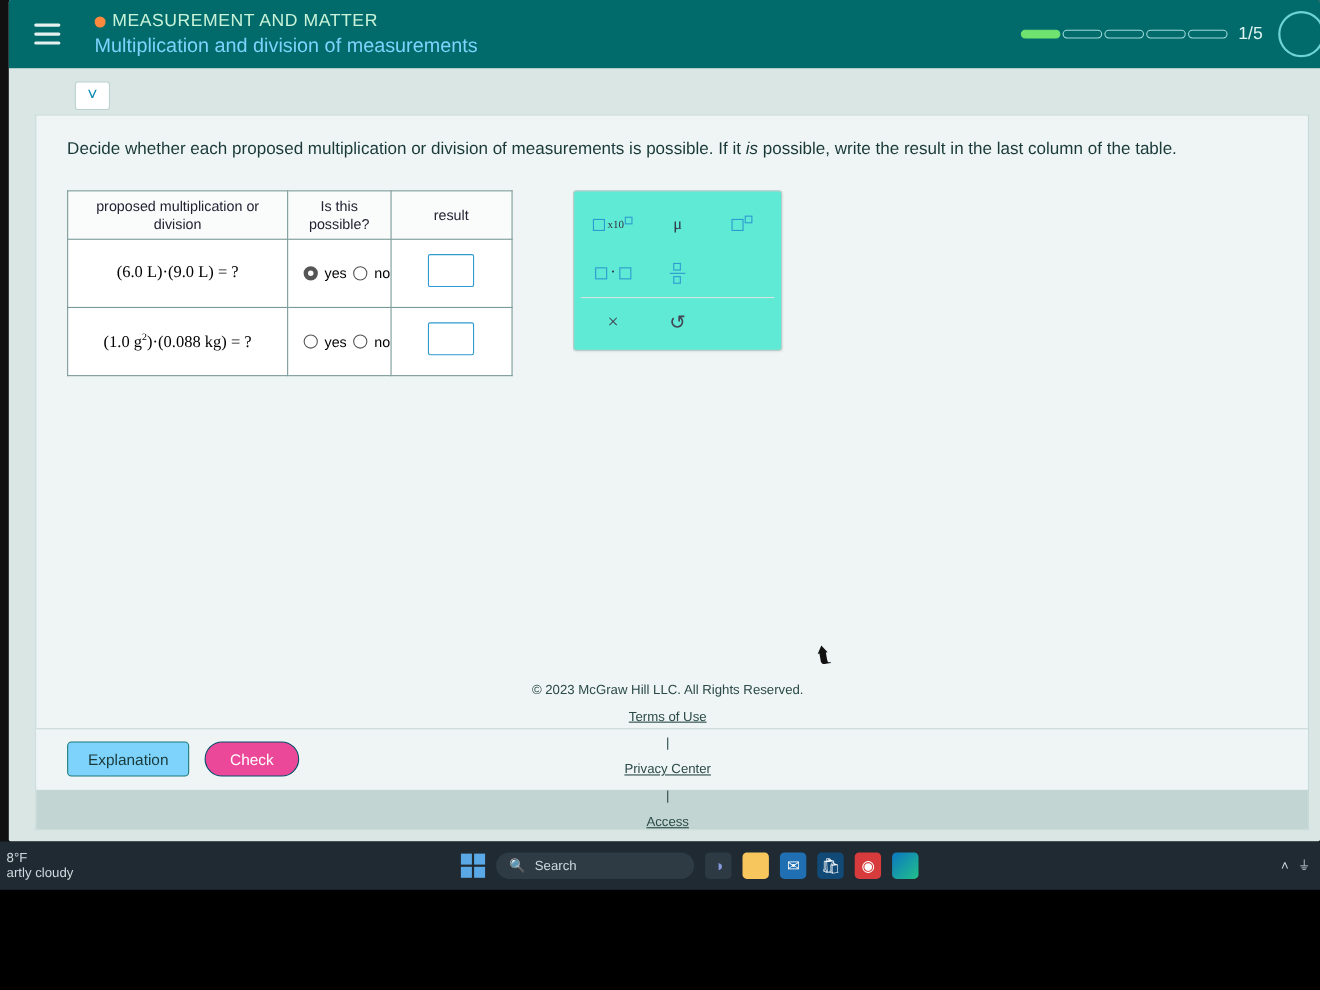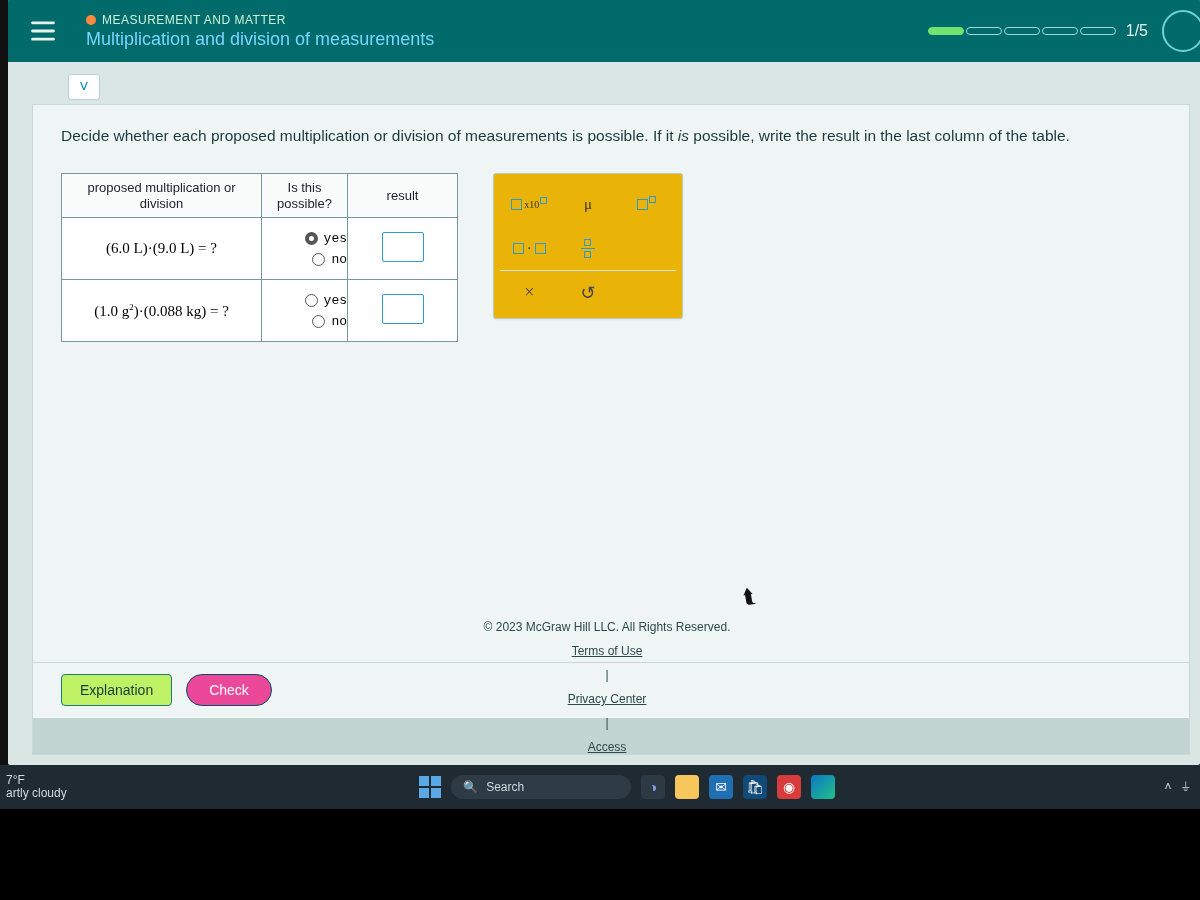--- a/index.html
+++ b/index.html
@@ -45,21 +45,21 @@
     flex: 1;
     display: flex;
     flex-direction: column;
     justify-content: center;
     padding-left: 8px;
   }
   .breadcrumb-row {
     display: flex;
     align-items: center;
     gap: 6px;
-    font-size: 12px;
+    font-size: 16px;
     color: #c9f3d9;
     letter-spacing: 0.5px;
   }
   .breadcrumb-dot {
     width: 10px; height: 10px; border-radius: 50%;
     background: #ff8a3d;
   }
   .lesson-title {
     font-size: 18px;
     color: #7dd3fc;
@@ -149,46 +149,45 @@
   .col-poss { width: 86px; }
   .col-result { width: 110px; }
   .qtable td { height: 62px; }
   .expr-cell {
     font-family: "Times New Roman", serif;
     font-size: 15px;
     padding: 0 8px;
   }
   .expr-cell .sup { font-size: 9px; vertical-align: super; }
   .radio-stack {
-    display:flex; flex-direction:column; align-items:flex-end;
+    display:flex; flex-direction:row; align-items:flex-start;
     gap:6px; padding-left: 14px;
     font-size:13px;
-    font-family:Liberation Mono, monospace;
   }
   .radio-row { display:flex; align-items:center; gap:6px;}
   .radio-circle {
     width:13px;height:13px;border:1.5px solid #555;border-radius:50%;
     display:inline-block;
   }
   .radio-circle.sel { border:4px solid #555; width:13px;height:13px;}
   .result-box {
     width: 42px; height: 30px;
     border: 1px solid #2d9bcf;
     border-radius: 2px;
     background:#fff;
     display:inline-block;
   }
 
   
   .palette {
     position:absolute;
     top: 68px;
-    left: 460px;
+    left: 488px;
     width: 190px;
-    background:#eab308;
+    background:#5eead4;
     border:1px solid #b8ccc9;
     border-radius:3px;
     padding: 8px 6px 4px;
     box-shadow: 0 1px 2px rgba(0,0,0,0.08);
   }
   .palette-row {
     display:flex;
     justify-content: space-around;
     align-items:center;
     height: 44px;
@@ -227,21 +226,21 @@
     height: 54px;
     border-top:1px solid #c7d9d6;
     background:#eef5f4;
     display:flex;
     align-items:center;
     padding: 0 28px;
     gap: 14px;
   }
   .btn-outline {
     padding: 7px 18px;
-    background:#bef264;
+    background:#7dd3fc;
     border:1px solid #1e7a7a;
     border-radius:4px;
     font-size:14px;
     color:#1a3a3a;
     cursor:pointer;
   }
   .btn-primary {
     padding: 7px 22px;
     background:#ec4899;
     border:1px solid #024e6b;
@@ -468,21 +467,21 @@
           <a>Privacy Center</a>
           <span>|</span>
           <a>Access</a>
         </div>
       </div>
     </div>
   </div>
 
   <div class="taskbar">
     <div class="weather">
-      <span>7°F</span>
+      <span>8°F</span>
       <span>artly cloudy</span>
     </div>
     <div class="task-center">
       <div class="win-btn">
         <div></div>
           <div></div>
           <div></div>
           <div></div>
       </div>
       <div class="searchbox">

